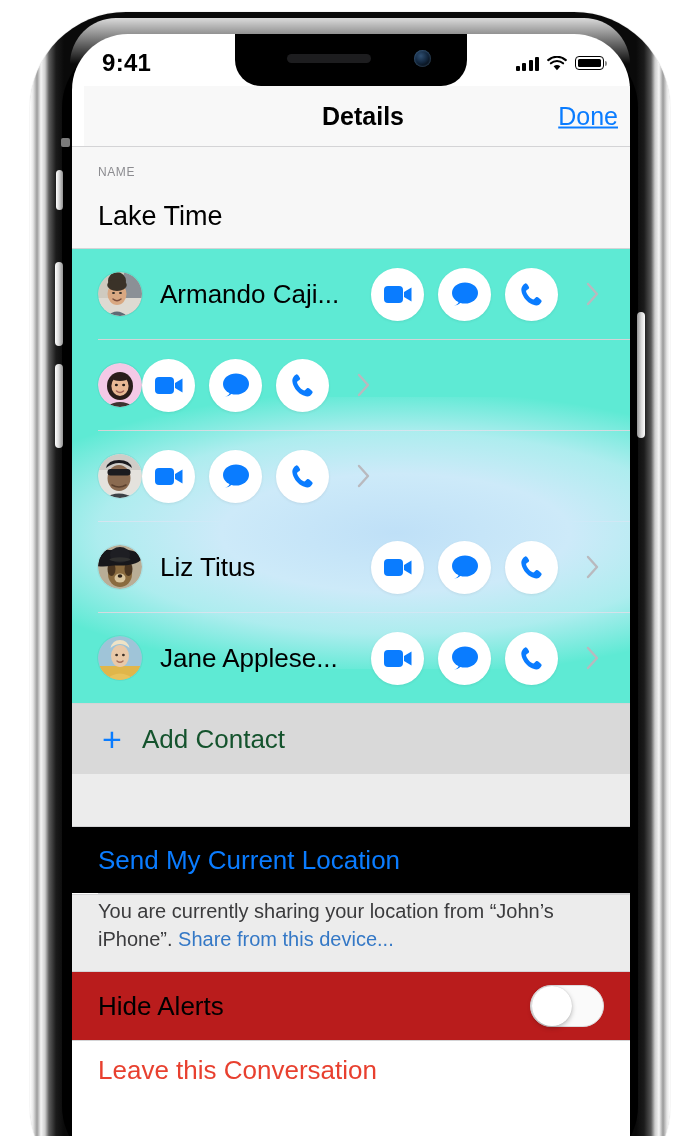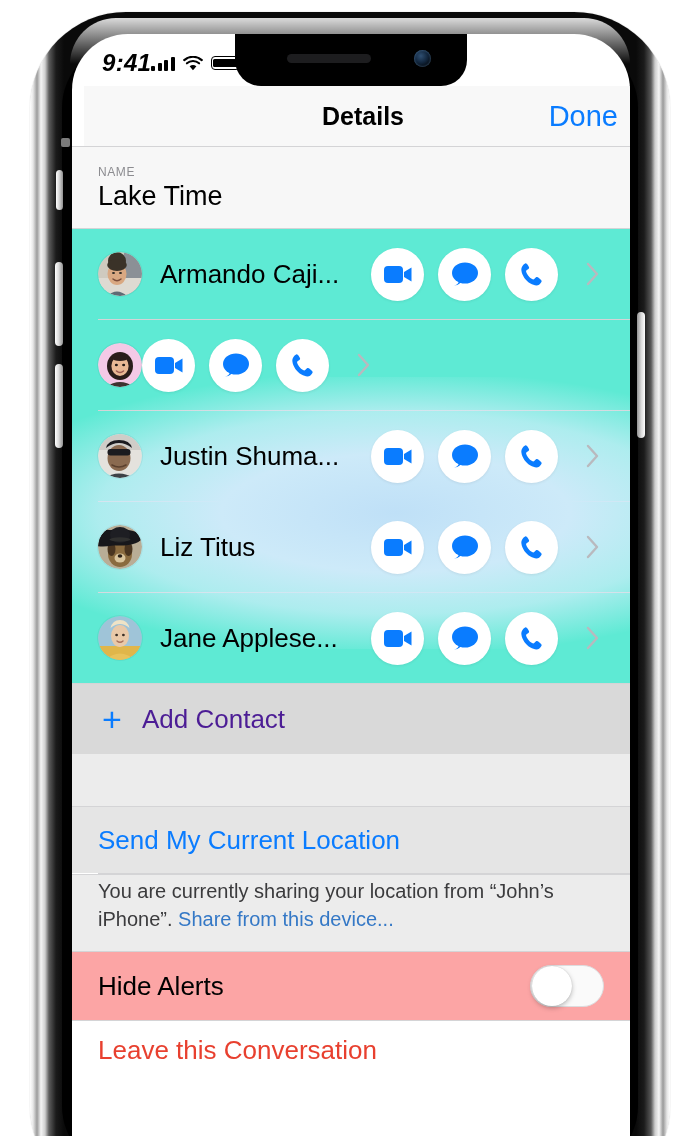--- a/index.html
+++ b/index.html
@@ -80,22 +80,22 @@
   .camera {
     position: absolute; right: 36px; top: 16px; width: 17px; height: 17px;
     border-radius: 50%;
     background: radial-gradient(circle at 40% 35%, #2f4f72 0%, #12263d 45%, #050a10 75%);
     box-shadow: inset 0 0 2px rgba(120,170,220,.7);
   }
 
   
   .statusbar {
     position: absolute; left: 0; top: 0; width: 100%; height: 52px;
-    display: flex; align-items: center; 
-    padding: 6px 26px 0 30px; z-index: 30; font-style: italic;
+    display: flex; align-items: center; justify-content: space-between;
+    padding: 6px 26px 0 30px; z-index: 30;
   }
   .clock { font-size: 24px; font-weight: bold; color: #000; letter-spacing: .3px; }
   .status-right { display: flex; align-items: center; gap: 8px; }
   .bars { display: flex; align-items: flex-end; gap: 2.5px; height: 15px; }
   .bars i { display: block; width: 4px; background: #000; border-radius: 1px; }
   .bars i:nth-child(1){ height: 5px; }
   .bars i:nth-child(2){ height: 8px; }
   .bars i:nth-child(3){ height: 11px; }
   .bars i:nth-child(4){ height: 14px; }
   .wifi { width: 20px; height: 15px; }
@@ -111,34 +111,34 @@
 
   
   .navbar {
     position: absolute; left: 12px; top: 52px; width: 100%; height: 60px;
     display: flex; align-items: center; justify-content: center;
     background: #f8f8f8; z-index: 20;
   }
   .nav-title { font-size: 25px; font-weight: bold; color: #000; }
   .nav-done {
     position: absolute; right: 24px; top: 50%; transform: translateY(-50%);
-    font-size: 29px; color: #0a7cff;
+    font-size: 25px; color: #0a7cff; text-decoration: underline;
   }
 
   
   .content { position: absolute; left: 0; top: 112px; width: 100%; bottom: 0;
              background: #ffffff; }
 
   .hairline { height: 1px; background: #d4d4d6; }
   .hairline-inset { height: 1px; background: #d4d4d6; margin-left: 26px; }
 
   
   .name-block { background: #f7f7f7; padding: 18px 26px 16px 26px; }
   .name-label { font-size: 12px; color: #8c8c90; letter-spacing: .6px; }
-  .name-value { font-size: 27px; color: #000; margin-top: 2px; }
+  .name-value { font-size: 27px; color: #000; margin-top: 22px; }
 
   
   .contacts { position: relative; background: #5eead4; }
   .glow {
     position: absolute; left: 0; right: 0; top: 148px; height: 272px;
     background: radial-gradient(ellipse 92% 64% at 58% 50%,
       #bfe0f7 0%, #cdeaf9 34%, rgba(214,238,252,.66) 58%, rgba(250,251,253,0) 82%);
     pointer-events: none; z-index: 0;
   }
   .contact-row {
@@ -166,40 +166,40 @@
   .act-btn svg { display: block; }
   .chevron { width: 30px; display: flex; justify-content: center; margin-left: 6px; }
 
   
   .add-row {
     display: flex; align-items: center; height: 70px;
     padding: 0 26px; background: #d9d9d9;
   }
   .plus { width: 28px; font-size: 34px; color: #0a7cff; line-height: 1;
           display: flex; justify-content: center; }
-  .add-label { font-size: 26px; color: #4c1d95; margin-left: 16px; }
+  .add-label { font-size: 26px; color: #14532d; margin-left: 16px; }
 
   .gap { height: 52px; background: #ececec; }
 
   
   .loc-row {
     display: flex; align-items: center; height: 66px;
-    padding: 0 26px; background: #e5e5e5;
+    padding: 0 26px; background: #000000;
     font-size: 26px; color: #0a7cff;
   }
   .loc-note {
     background: #ececec; padding: 2px 26px 18px 26px;
     font-size: 20px; line-height: 1.4; color: #3b3b3d;
   }
   .loc-note a { color: #3478c6; text-decoration: none; }
 
   
   .toggle-row {
     display: flex; align-items: center; justify-content: space-between;
-    height: 68px; padding: 0 26px; background: #fca5a5; gap: 24px;
+    height: 68px; padding: 0 26px; background: #b91c1c; gap: 24px;
   }
   .toggle-label { font-size: 26px; color: #000; }
   .switch {
     width: 74px; height: 42px; border-radius: 21px;
     background: #fafafa; border: 1px solid #dcdcde;
     position: relative; flex: 0 0 74px;
   }
   .knob {
     position: absolute; left: 1px; top: 0px; width: 40px; height: 40px;
     border-radius: 50%; background: #fff;
@@ -378,21 +378,20 @@
                 <rect width="44" height="44" fill="#e4e2dd"></rect>
                 <rect x="0" y="0" width="44" height="16" fill="#cfcdc8"></rect>
                 <ellipse cx="21" cy="24" rx="11.5" ry="13" fill="#8a6a50"></ellipse>
                 <path d="M8 14 q13 -10 26 0 q-2 -8 -13 -8 q-11 0 -13 8 Z" fill="#1b1b1f"></path>
                 <rect x="9.5" y="15" width="23" height="6.4" rx="3" fill="#1b1b1f"></rect>
                 <path d="M14 31 q7 4 14 0" stroke="#5b402e" stroke-width="1.6" fill="none" stroke-linecap="round"></path>
                 <path d="M6 44 q15 -9 30 0 Z" fill="#3d4146"></path>
               </g>
             </svg>
           </div>
-          <div class="contact-name">Justin Shuma...</div>
           <div class="actions">
             <div class="act-btn">
               <svg width="28" height="19" viewBox="0 0 28 19">
                   <rect x="0" y="1" width="19" height="17" rx="4" fill="#0a7cff"></rect>
                   <path d="M20 7 L27.5 2.5 v14 L20 12 Z" fill="#0a7cff"></path>
                 </svg>
             </div>
             <div class="act-btn">
               <svg width="26" height="24" viewBox="0 0 26 24">
                   <ellipse cx="13" cy="11" rx="13" ry="10.5" fill="#0a7cff"></ellipse>

